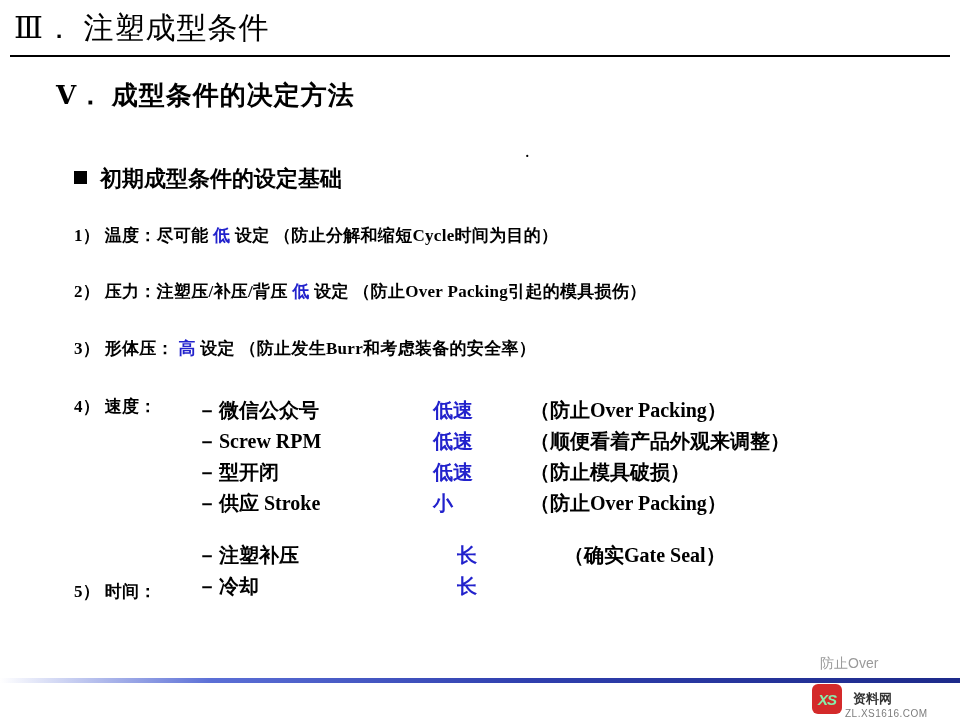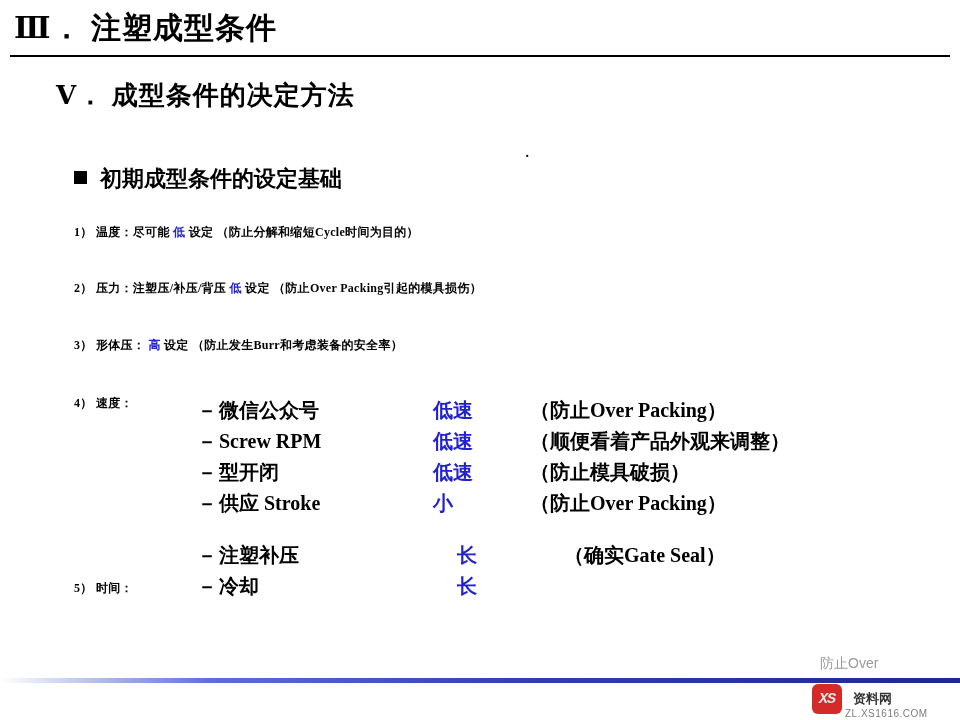--- a/index.html
+++ b/index.html
@@ -22,21 +22,21 @@
     left: 0;
     top: 0;
     width: 960px;
     height: 58px;
   }
   .header-title {
     position: absolute;
     left: 14px;
     top: 8px;
     font-size: 30px;
-    font-weight: bold;
+    font-weight: normal;
     letter-spacing: 1px;
     white-space: nowrap;
   }
   .header-rule {
     position: absolute;
     left: 10px;
     top: 55px;
     width: 940px;
     height: 2px;
     background: #000000;
@@ -76,21 +76,21 @@
     width: 13px;
     height: 13px;
     background: #000;
     margin-right: 13px;
     vertical-align: 2px;
   }
 
   
   .item {
     position: absolute;
-    font-size: 12px;
+    font-size: 17px;
     font-weight: bold;
     white-space: nowrap;
     letter-spacing: 0.3px;
   }
   .item-1 { left: 74px; top: 224px; }
   .item-2 { left: 74px; top: 280px; }
   .item-3 { left: 74px; top: 337px; }
   .item-4 { left: 74px; top: 395px; }
   .item-5 { left: 74px; top: 540px; margin-top: 40px; }
 
@@ -172,22 +172,22 @@
     left: 812px;
     top: 684px;
     display: flex;
     align-items: center;
   }
   .wm-badge {
     width: 30px;
     height: 30px;
     border-radius: 6px;
     background: #d42a2a;
-    color: #e5e5e5;
-    font-family: Liberation Mono, monospace;
+    color: #86efac;
+    font-family: Liberation Sans, sans-serif;
     font-size: 15px;
     font-weight: bold;
     font-style: italic;
     display: flex;
     align-items: center;
     justify-content: center;
     letter-spacing: -1px;
   }
   .wm-text {
     margin-left: 11px;

